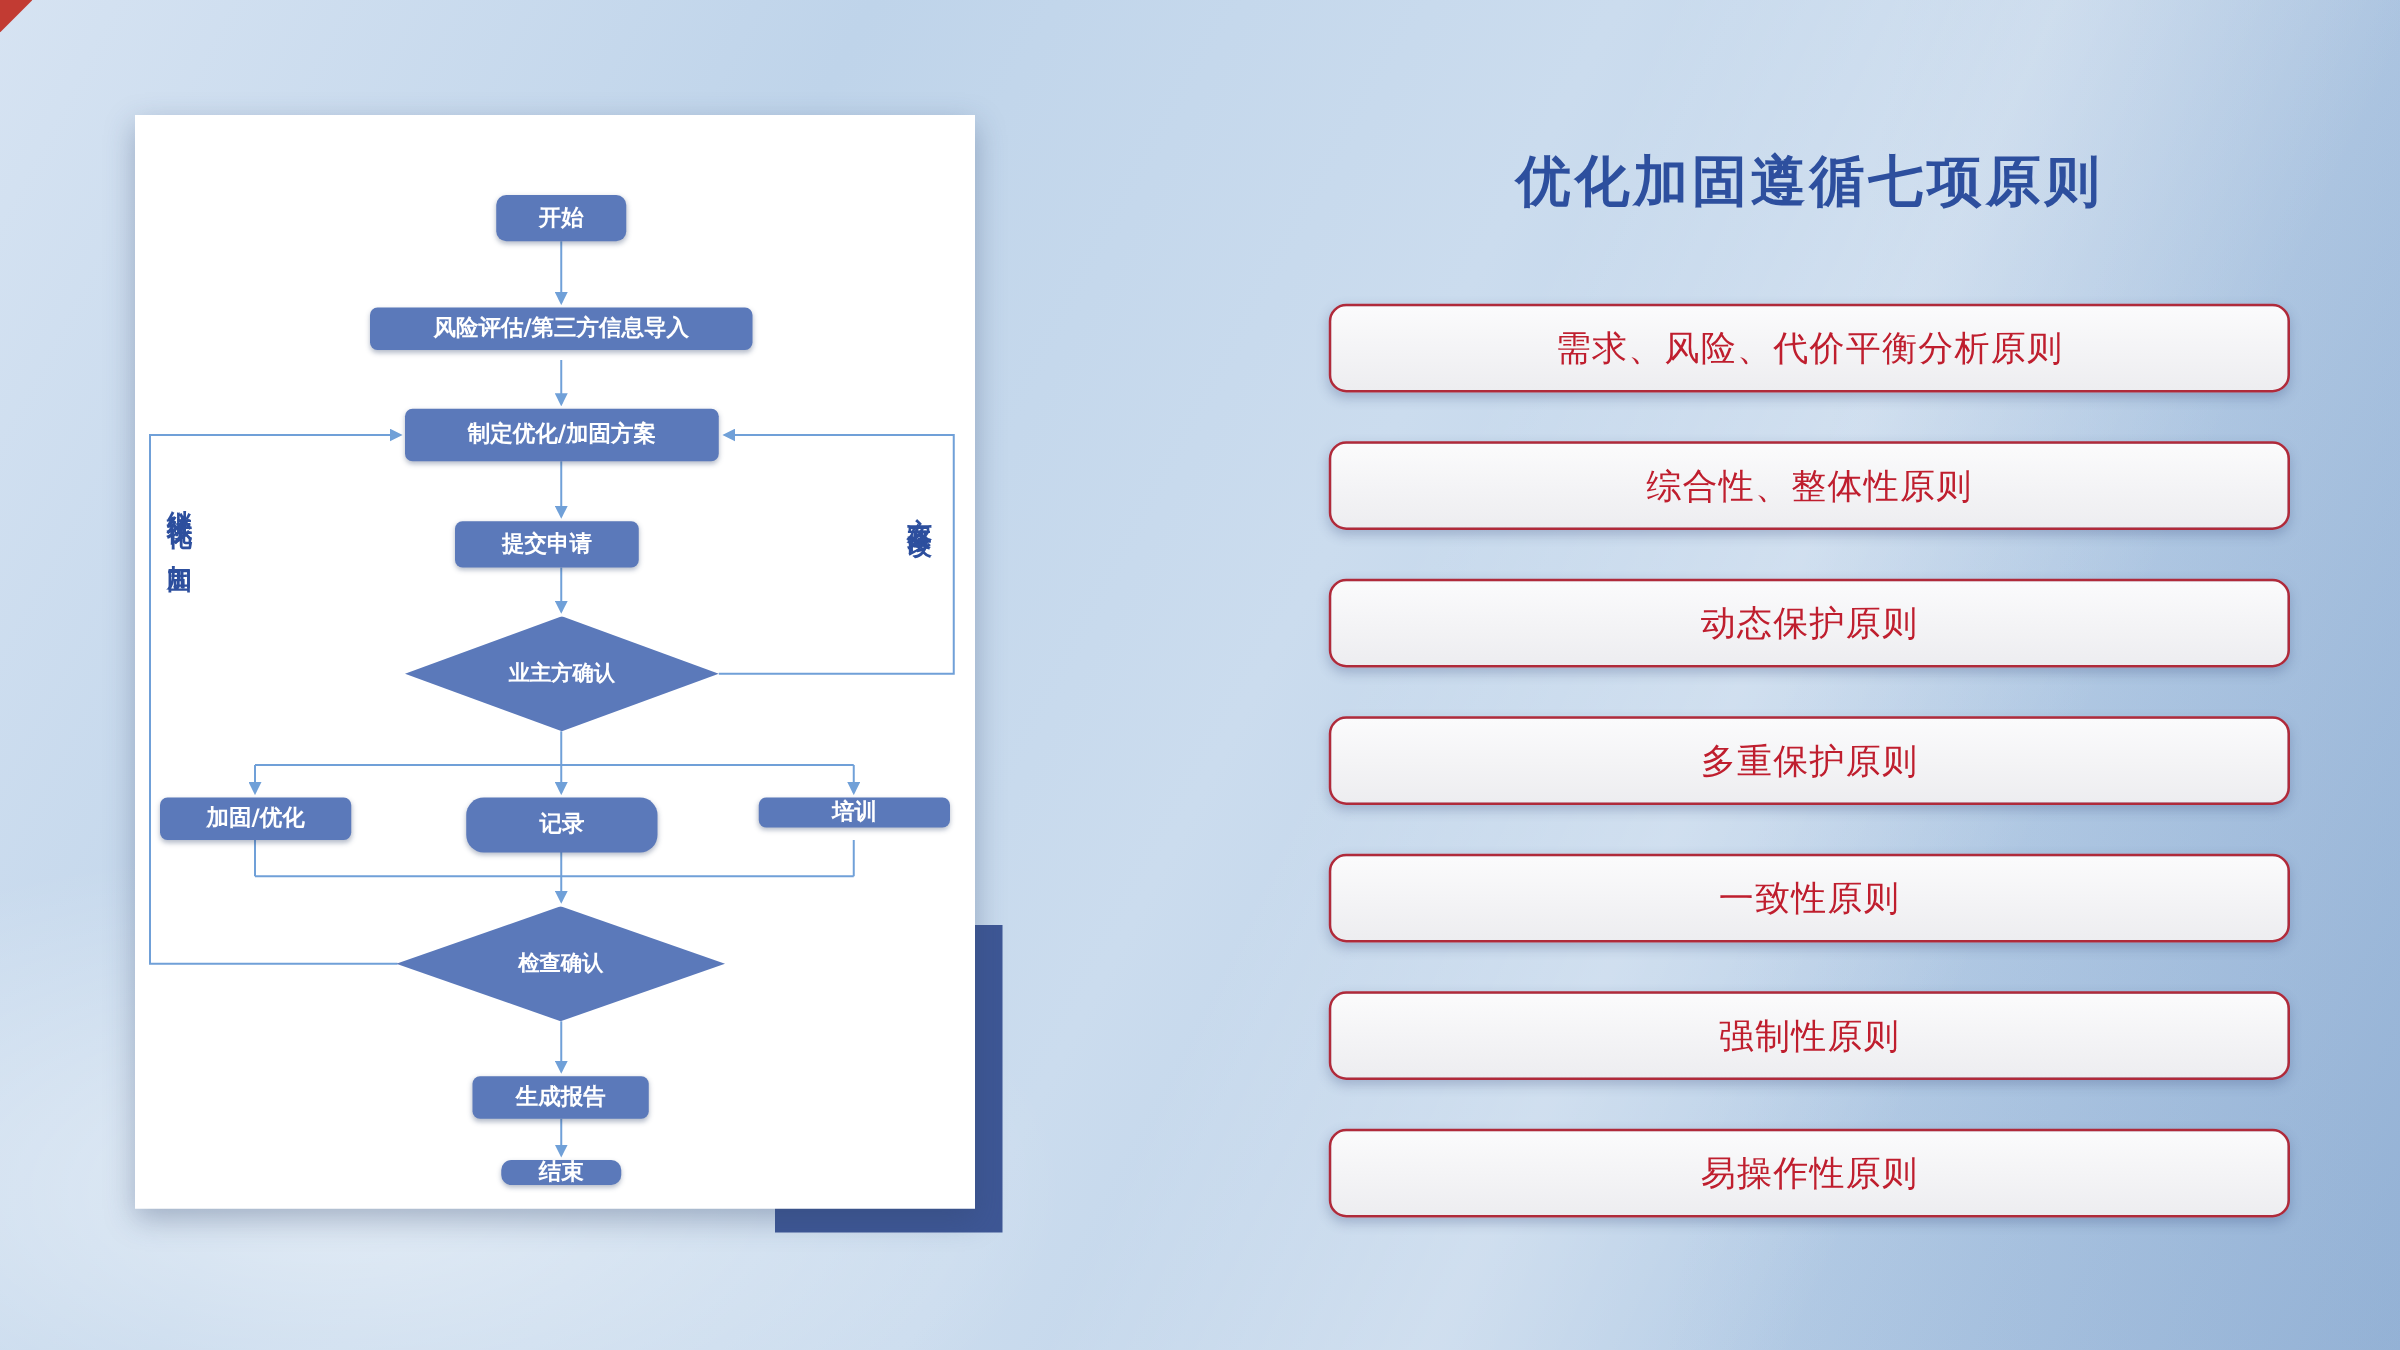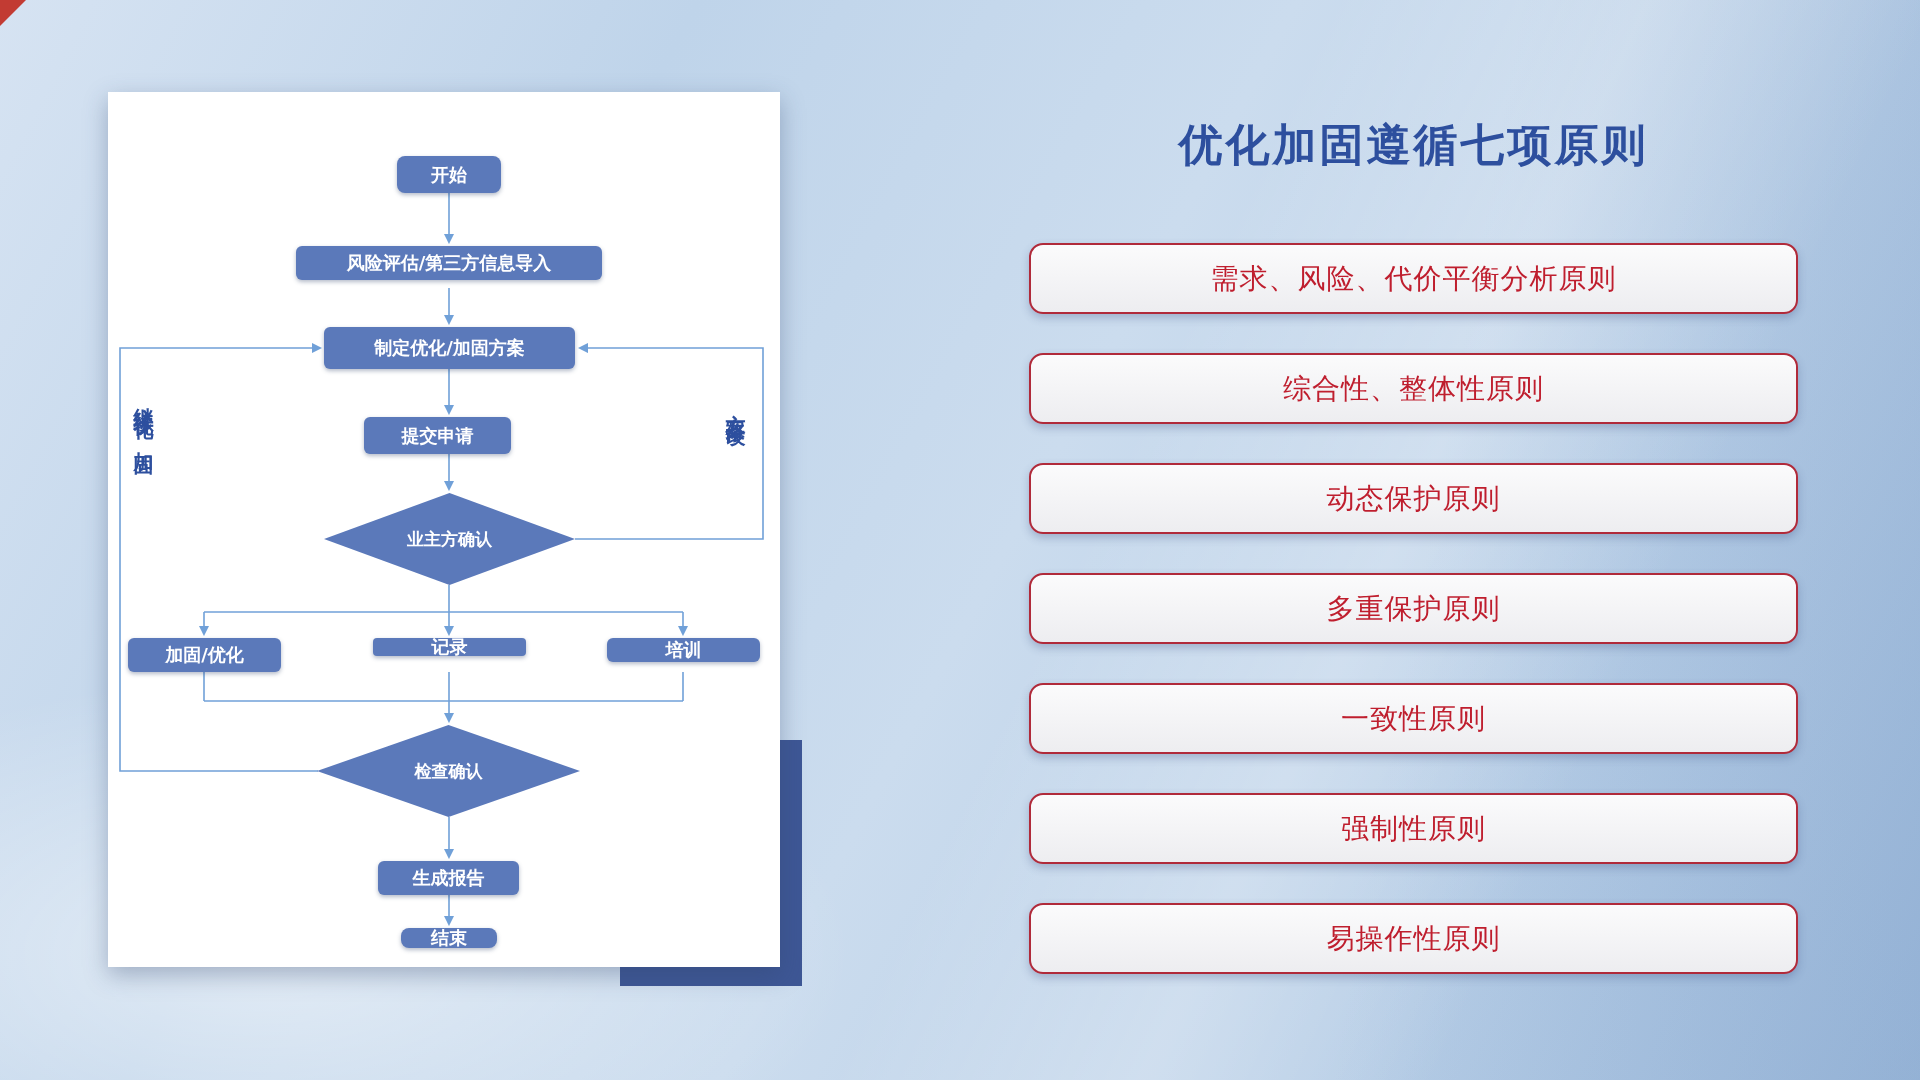--- a/index.html
+++ b/index.html
@@ -31,21 +31,21 @@
     text-align:center; box-shadow:0 2px 4px rgba(40,60,100,.35); line-height:1.1; }
   .node.small { font-size:18px; }
   .node.diamond { clip-path:polygon(50% 0,100% 50%,50% 100%,0 50%);
     box-shadow:none; font-size:17px; }
 
   .vlabel { position:absolute; writing-mode:vertical-rl; text-orientation:upright;
     color:var(--vlabel_blue,#2d4f9e); font-weight:bold; font-size:20px;
     letter-spacing:4px; line-height:1; }
 
   
-  .right-panel { position:absolute; left:1029px; top:116px; width:769px; }
+  .right-panel { position:absolute; left:1063px; top:116px; width:769px; }
   .page-title { text-align:center; font-size:44px; font-weight:bold;
     color:var(--title_blue,#2d4f9e); letter-spacing:3px; margin-bottom:68px; }
   .principle { height:71px; margin-bottom:39px; border:2px solid var(--principle_border,#b02a3a);
     border-radius:14px; background:linear-gradient(180deg,#fbfbfc 0%,#ededf0 100%);
     display:flex; align-items:center; justify-content:center;
     font-size:28px; font-weight:normal; letter-spacing:1px;
     color:var(--principle_red,#bf1e2e); box-shadow:0 4px 9px rgba(60,80,130,.30); }
 </style>
 </head>
 <body>
@@ -91,21 +91,21 @@
     <div class="node" style="left:188px;top:154px;width:306px;height:34px;border-radius:6px;">风险评估/第三方信息导入</div>
 
     <div class="node" style="left:216px;top:235px;width:251px;height:42px;border-radius:6px;">制定优化/加固方案</div>
 
     <div class="node" style="left:256px;top:325px;width:147px;height:37px;border-radius:6px;">提交申请</div>
 
     <div class="node diamond" style="left:216px;top:401px;width:251px;height:92px;">业主方确认</div>
 
     <div class="node small" style="left:20px;top:546px;width:153px;height:34px;border-radius:6px;">加固/优化</div>
 
-    <div class="node small" style="left:265px;top:546px;width:153px;height:18px;border-radius:4px;">记录</div>
+    <div class="node small" style="left:265px;top:546px;width:153px;height:44px;border-radius:14px;">记录</div>
 
     <div class="node small" style="left:499px;top:546px;width:153px;height:24px;border-radius:6px;">培训</div>
 
     <div class="node diamond" style="left:209px;top:633px;width:263px;height:92px;">检查确认</div>
 
     <div class="node small" style="left:270px;top:769px;width:141px;height:34px;border-radius:6px;">生成报告</div>
 
     <div class="node small" style="left:293px;top:836px;width:96px;height:20px;border-radius:8px;">结束</div>
 
     <div class="vlabel" style="left:26px;top:300px;">继续优化/加固</div>

